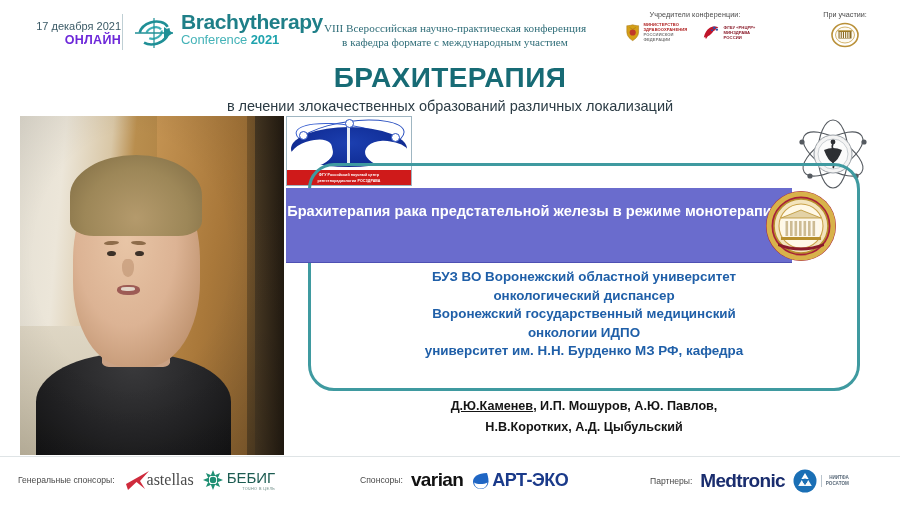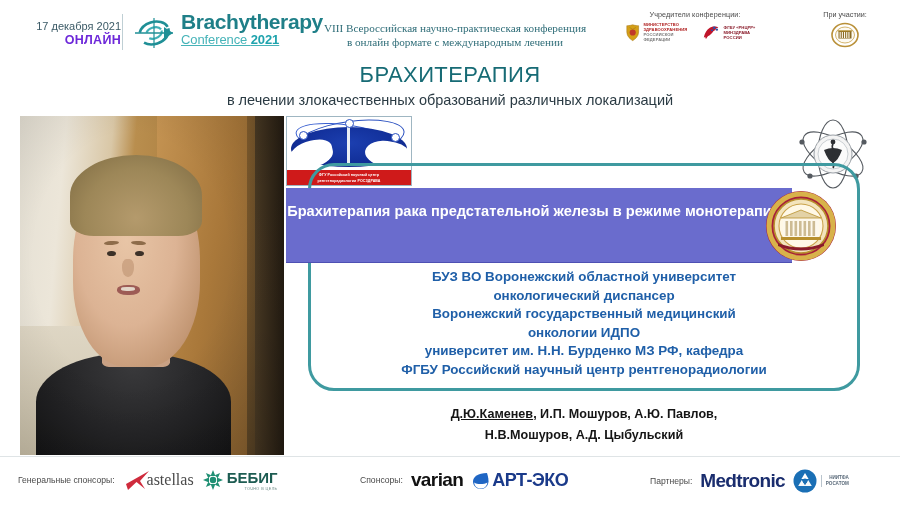--- a/index.html
+++ b/index.html
@@ -13,42 +13,42 @@
   .date-block{position:absolute;left:21px;top:20px;width:100px;text-align:right;
               color:#2f4a57;line-height:1.15;}
   .date-line1{font-size:11px;color:#3b5a66;}
   .date-line2{font-size:12.5px;font-weight:bold;color:#6d28d9;letter-spacing:.3px;}
   .vdivider{position:absolute;left:122px;top:14px;width:1px;height:36px;background:#bfcfd4;}
 
   .brand{position:absolute;left:133px;top:13px;height:40px;}
   .brand-mark{position:absolute;left:0;top:2px;width:42px;height:36px;}
   .brand-text{position:absolute;left:48px;top:-2px;}
   .brand-t1{font-size:21px;font-weight:bold;color:#1f7f88;letter-spacing:-.4px;line-height:22px;}
-  .brand-t2{font-size:13px;color:#45b3b8;letter-spacing:-.1px;line-height:14px;text-decoration:underline;}
+  .brand-t2{font-size:13px;color:#45b3b8;letter-spacing:-.1px;line-height:14px;}
   .brand-t2 b{color:#1fa3ad;}
 
   .conf-title{position:absolute;left:295px;top:21px;width:320px;text-align:center;
               font-size:11.2px;color:#2f6d78;line-height:14px;font-family:Liberation Serif, serif;}
 
   .org-wrap{position:absolute;left:625px;top:10px;width:140px;text-align:center;}
   .org-cap{font-size:7.2px;color:#4a4a4a;letter-spacing:.1px;}
   .org-logos{display:flex;align-items:center;justify-content:center;gap:6px;margin-top:3px;}
   .minzdrav{display:flex;align-items:center;gap:3px;}
   .minzdrav-txt{font-size:4.1px;font-weight:bold;color:#b02020;line-height:5px;text-align:left;
                 letter-spacing:.1px;}
   .minzdrav-txt .g{color:#7a7a7a;font-weight:bold;}
   .rncrr{display:flex;align-items:center;gap:3px;}
   .rncrr-txt{font-size:4.2px;font-weight:bold;color:#8a1b2a;line-height:5px;text-align:left;}
 
   .part-wrap{position:absolute;left:800px;top:10px;width:90px;text-align:center;}
   .part-cap{font-size:7.2px;color:#4a4a4a;}
 
   
   .headline{position:absolute;left:0;top:62px;width:900px;text-align:center;}
-  .headline h1{margin:0;font-size:22px;font-weight:normal;color:#176b75;letter-spacing:.4px;}
+  .headline h1{margin:0;font-size:28px;font-weight:bold;color:#176b75;letter-spacing:.4px;}
   .headline h2{margin:4px 0 0 0;font-size:14.5px;font-weight:normal;color:#2b3b44;}
 
   
   .video{position:absolute;left:20px;top:116px;width:264px;height:339px;overflow:hidden;
          background:#6a5038;}
   .v-wall{position:absolute;left:0;top:0;width:100%;height:100%;
           background:linear-gradient(95deg,#e5e0d4 0%,#ece6d9 16%,#d9c7a6 32%,#b98e4e 40%,
                      #a97c3e 62%,#8e6530 74%,#5c4526 88%,#3a2d1c 100%);}
   .v-door{position:absolute;left:52%;top:0;width:34%;height:100%;
           background:linear-gradient(100deg,#c49352,#a9783a 55%,#8a6230);}
@@ -112,34 +112,34 @@
   .purple-band{position:absolute;left:0px;top:72px;width:506px;height:74px;
                background:#6a6ccd;box-shadow:0 1px 0 #4e50b3;}
   .purple-band .pb-txt{position:absolute;left:0;top:12px;width:496px;text-align:center;
                font-size:14.6px;font-weight:bold;color:#ffffff;line-height:22px;}
 
   .seal{position:absolute;left:478px;top:74px;width:74px;height:72px;}
 
   .org-text{position:absolute;left:24px;top:152px;width:548px;text-align:center;
             font-size:13.4px;font-weight:bold;color:#1f5fa8;line-height:18.6px;}
 
-  .authors{position:absolute;left:24px;top:288px;width:548px;text-align:center;
+  .authors{position:absolute;left:24px;top:280px;width:548px;text-align:center;
            font-size:12.6px;font-weight:bold;color:#151515;line-height:21px;}
   .authors .u{text-decoration:underline;}
 
   
   .footer{position:absolute;left:0;top:456px;width:900px;height:52px;
           background:#fff;border-top:1px solid #dfe4e6;}
   .f-group{position:absolute;top:12px;display:flex;align-items:center;gap:8px;text-align:right;}
   .f-cap{font-size:8.6px;color:#4a4a4a;white-space:nowrap;}
   .astellas{display:flex;align-items:center;}
   .ast-txt{font-size:16px;color:#4a4a4a;font-family:"Liberation Serif","DejaVu Serif",serif;
            margin-left:-6px;}
   .bebig{display:flex;align-items:center;gap:3px;}
-  .bebig-txt{font-size:15px;font-weight:bold;color:#1d5c52;line-height:15px;}
+  .bebig-txt{font-size:15px;font-weight:normal;color:#1d5c52;line-height:15px;}
   .bebig-sub{font-size:3.8px;color:#6b8a84;letter-spacing:.4px;}
   .varian{font-size:19px;font-weight:bold;color:#111;letter-spacing:-.6px;}
   .arteco{display:flex;align-items:center;gap:2px;}
   .arteco-txt{font-size:18px;font-weight:bold;color:#1a3a8a;letter-spacing:-.5px;}
   .medtronic{font-size:19px;font-weight:bold;color:#1a2d6e;letter-spacing:-.7px;}
   .rosatom{display:flex;align-items:center;gap:4px;}
   .ros-txt{font-size:4.6px;font-weight:bold;color:#5a6a7a;line-height:6px;
            border-left:1px solid #b9c4cd;padding-left:4px;}
 </style>
 </head>
@@ -167,21 +167,21 @@
         </svg>
       </div>
       <div class="brand-text">
         <div class="brand-t1">Brachytherapy</div>
         <div class="brand-t2"><span>Conference </span><b>2021</b></div>
       </div>
     </div>
 
     <div class="conf-title">
       <div>VIII Всероссийская научно-практическая конференция</div>
-      <div>в онлайн формате с международным лечении</div>
+      <div>в кафедра формате с международным участием</div>
     </div>
 
     <div class="org-wrap">
       <div class="org-cap">Учредители конференции:</div>
       <div class="org-logos">
         <div class="minzdrav">
           <svg width="17" height="19" viewBox="0 0 17 19">
             <path d="M8.5 1 C5 2 3 2 2 2 L2 9 C2 14 6 17 8.5 18.5 C11 17 15 14 15 9 L15 2 C14 2 12 2 8.5 1 Z" fill="#d4a017" stroke="#a8791a" stroke-width=".6"></path>
             <circle cx="8.5" cy="9.5" r="3.4" fill="#c0392b"></circle>
             <path d="M5 4 L8.5 6 L12 4" fill="none" stroke="#a8791a" stroke-width=".7"></path>
@@ -320,26 +320,25 @@
         <path d="M14 53 Q37 62 60 53 L60 56 Q37 65 14 56 Z" fill="#8a1b2a"></path>
       </svg>
     </div>
 
     <div class="org-text">
       <div>БУЗ ВО Воронежский областной университет</div>
       <div>онкологический диспансер</div>
       <div>Воронежский государственный медицинский</div>
       <div>онкологии  ИДПО</div>
       <div>университет им. Н.Н. Бурденко МЗ РФ, кафедра</div>
-      <div>ФГБУ Российский научный центр рентгенорадиологии</div>
     </div>
 
     <div class="authors">
       <div><span class="u">Д.Ю.Каменев</span><span>, И.П. Мошуров, А.Ю. Павлов,</span></div>
-      <div>Н.В.Мошуров, А.Д. Цыбульский</div>
+      <div>Н.В.Коротких, А.Д. Цыбульский</div>
     </div>
   </div>
 
   <div class="footer">
 
     <div class="f-group" style="left:18px;">
       <span class="f-cap">Генеральные спонсоры:</span>
       <span class="astellas">
         <svg width="30" height="22" viewBox="0 0 30 22">
           <path d="M3 15 L26 2 L17 12 L22 20 L13.5 13 L5 21 Z" fill="#cf2b3c"></path>

